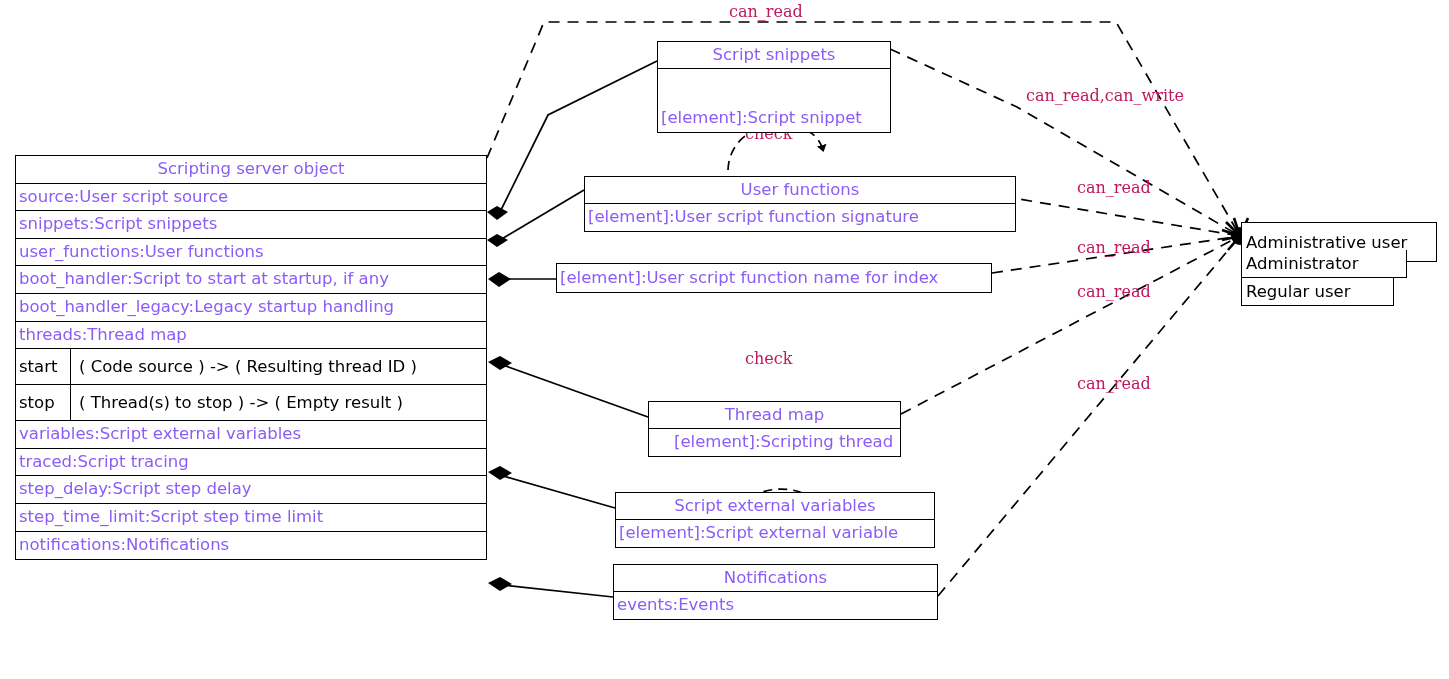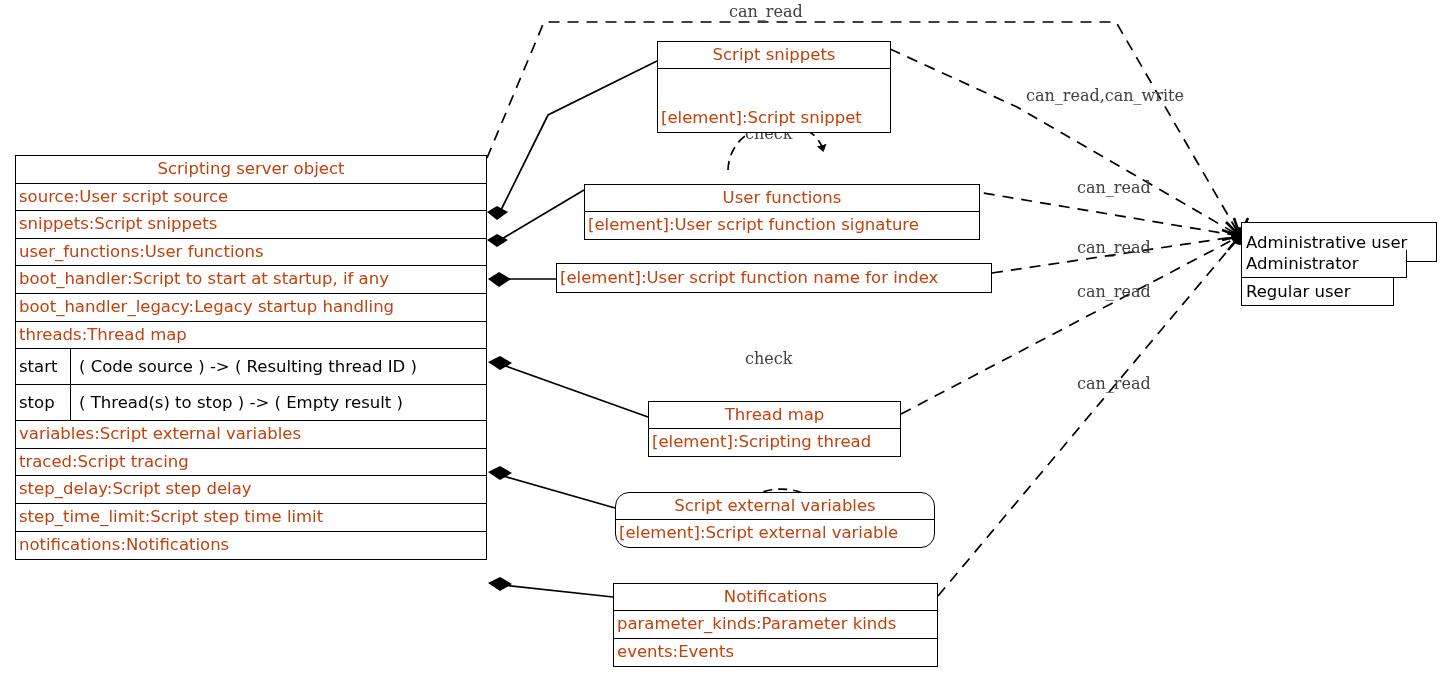--- a/index.html
+++ b/index.html
@@ -25,21 +25,21 @@
   .umlbox {
     position: absolute;
     box-sizing: border-box;
     border: 1.6px solid #000;
     background: #ffffff;
   }
   .row {
     box-sizing: border-box;
     border-bottom: 1.6px solid #000;
     font-size: 16.5px;
-    color: #c2410c;
+    color: #8b5cf6;
     line-height: 1;
     white-space: nowrap;
     display: flex;
     align-items: center;
   }
   .row:last-child { border-bottom: none; }
   .row.title {
     justify-content: center;
   }
   .row.attr {
@@ -103,21 +103,21 @@
     display: flex;
     align-items: center;
     padding-left: 4px;
     font-size: 16.5px;
     white-space: nowrap;
   }
   .edge-label {
     position: absolute;
     font-family: "DejaVu Serif", serif;
     font-size: 16px;
-    color: #404040;
+    color: #be185d;
     white-space: nowrap;
     line-height: 1;
   }
 </style>
 </head>
 <body>
 
 <div id="canvas">
 
   <svg class="edges" viewBox="0 0 1449 679" xmlns="http://www.w3.org/2000/svg">
@@ -208,42 +208,41 @@
     <div class="row attr">step_delay:Script step delay</div>
     <div class="row attr">step_time_limit:Script step time limit</div>
     <div class="row attr">notifications:Notifications</div>
   </div>
 
   <div class="umlbox" id="script-snippets" style="left:657px; top:41px; width:234px;">
     <div class="row title" style="height:27px;">Script snippets</div>
     <div class="row attr" style="height:27px;margin-top:36px;">[element]:Script snippet</div>
   </div>
 
-  <div class="umlbox" id="user-functions" style="left:584px; top:184px; width:396px;">
+  <div class="umlbox" id="user-functions" style="left:584px; top:176px; width:432px;">
     <div class="row title" style="height:27px;">User functions</div>
     <div class="row attr" style="height:27px;">[element]:User script function signature</div>
   </div>
 
   <div class="umlbox" id="user-function-ui-order" style="left:556px; top:263px; width:436px;">
     <div class="row attr" style="height:28px;">[element]:User script function name for index</div>
   </div>
 
   <div class="umlbox" id="thread-map" style="left:648px; top:401px; width:253px;">
     <div class="row title" style="height:27px;">Thread map</div>
-    <div class="row attr" style="height:27px;">[element]:Scripting thread</div>
-  </div>
-
-  <div class="umlbox" id="script-external-variables" style="left:615px; top:492px; width:320px;border-radius:14px;">
+    <div class="row attr" style="height:27px;margin-left:22px;">[element]:Scripting thread</div>
+  </div>
+
+  <div class="umlbox" id="script-external-variables" style="left:615px; top:492px; width:320px;">
     <div class="row title" style="height:27px;">Script external variables</div>
     <div class="row attr" style="height:27px;">[element]:Script external variable</div>
   </div>
 
-  <div class="umlbox" id="notifications" style="left:613px; top:583px; width:325px;">
+  <div class="umlbox" id="notifications" style="left:613px; top:564px; width:325px;">
     <div class="row title" style="height:27px;">Notifications</div>
-    <div class="row attr" style="height:28px;">parameter_kinds:Parameter kinds</div>
     <div class="row attr" style="height:27px;">events:Events</div>
   </div>
 
   <div class="umlbox" id="admin-user" style="left:1241px; top:222px; width:196px; height:86px;">
     <div class="hdr" style="width:196px;">Administrative user</div>
     <div class="lit" style="top:28px; width:166px;">Administrator</div>
     <div class="lit" style="top:56px; width:153px;">Regular user</div>
   </div>
 
 </div>

